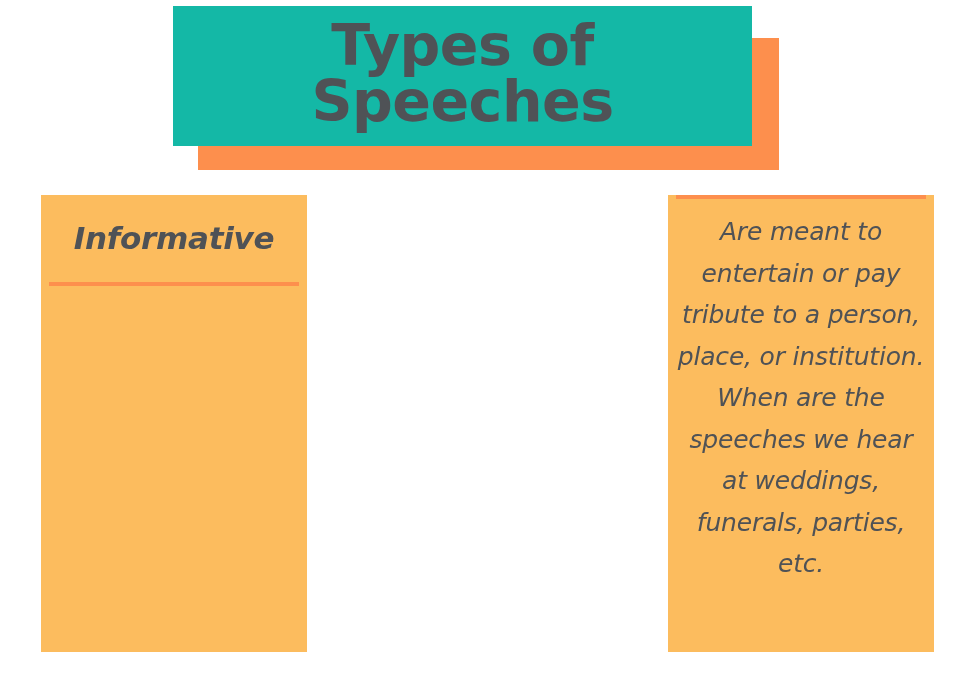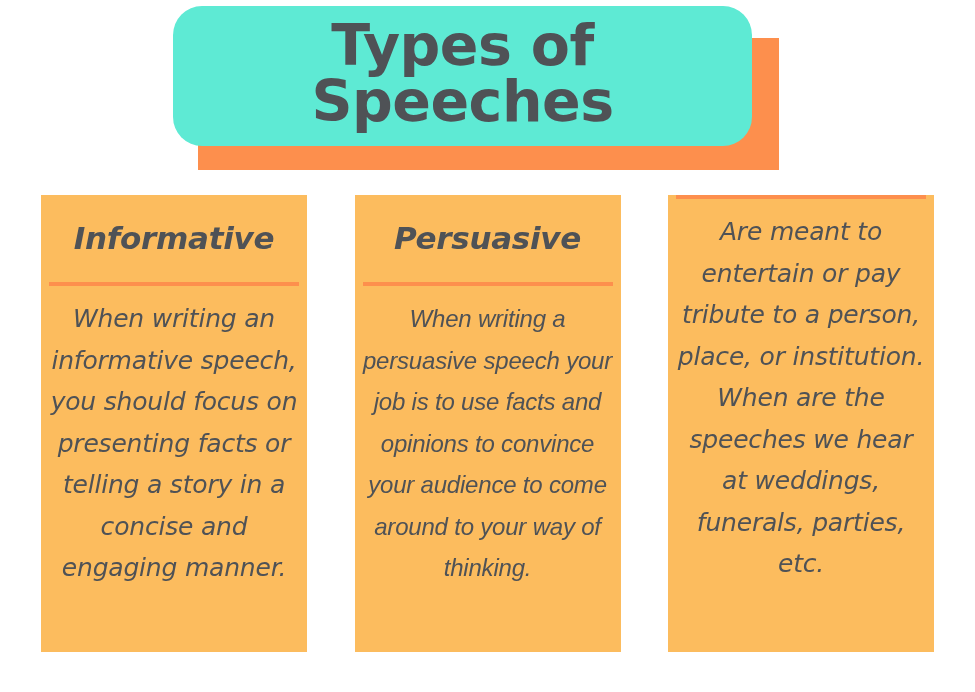--- a/index.html
+++ b/index.html
@@ -37,25 +37,24 @@
     width: 581px;
     height: 132px;
     background: #fd8f4d;
   }
   .title-card {
     position: absolute;
     left: 173px;
     top: 6px;
     width: 579px;
     height: 140px;
-    background: #5eead4;
+    background: #14b8a6;
     display: flex;
     align-items: center;
     justify-content: center;
-    border-radius: 29px;
   }
   .title-text {
     font-family: "DejaVu Sans", sans-serif;
     font-weight: bold;
     font-size: 57px;
     line-height: 0.98;
     letter-spacing: -0.5px;
     color: #4f5256;
     text-align: center;
     white-space: pre-line;
@@ -133,28 +132,22 @@
       <div class="title-text">Types of
 Speeches</div>
     </div>
   </div>
 
   <div class="columns">
 
     <div class="card card--informative">
       <div class="card-heading">Informative</div>
       <div class="card-divider"></div>
-      <div class="card-body">When writing an informative speech, you should focus on presenting facts or telling a story in a concise and engaging manner.</div>
     </div>
 
-    <div class="card card--persuasive">
-      <div class="card-heading">Persuasive</div>
-      <div class="card-divider"></div>
-      <div class="card-body">When writing a persuasive speech your job is to use facts and opinions to convince your audience to come around to your way of thinking.</div>
-    </div>
 
     <div class="card card--special-occasion">
       <div class="card-divider"></div>
       <div class="card-body">Are meant to entertain or pay tribute to a person, place, or institution. When are the speeches we hear at weddings, funerals, parties, etc.</div>
     </div>
 
   </div>
 </div>
 
 </body></html>

